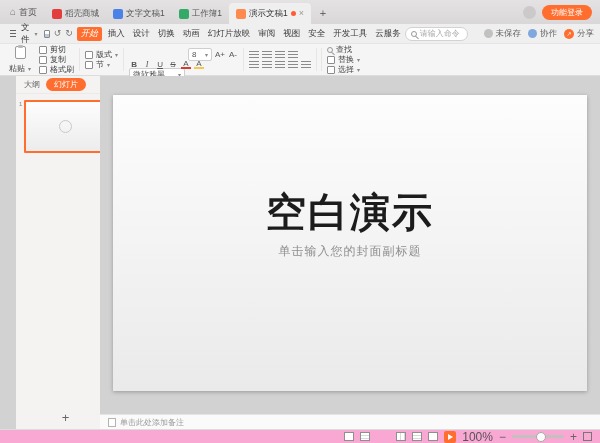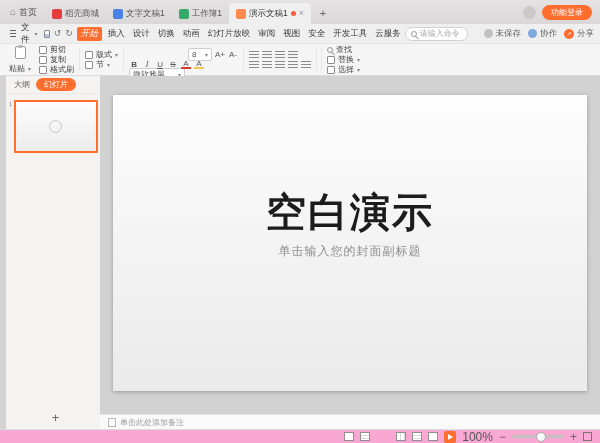--- a/index.html
+++ b/index.html
@@ -61,21 +61,21 @@
   .fb.u{text-decoration:underline;} .fb.s{text-decoration:line-through;}
   .fb.clr{border-bottom:2px solid #d43c2f;line-height:7px;}
   .fb.hl{border-bottom:2px solid #f2c94c;line-height:7px;}
   .al{width:10px;height:8px;background:repeating-linear-gradient(to bottom,#8a8a8a 0 1px,transparent 1px 3px);flex:0 0 auto;}
   .shp{width:9px;height:9px;border:1px solid #888;border-radius:50%;}
   .tbx{width:11px;height:8px;border:1px solid #888;background:#fff;}
   .pic{width:11px;height:9px;border:1px solid #888;background:linear-gradient(135deg,#dce9f7 55%,#9bc27d 55%);}
   .grid22{display:grid;grid-template-columns:auto auto;gap:1px 8px;align-content:center;padding:0 4px;}
 
   
-  .sidebar{position:absolute;left:6px;top:76px;width:100px;height:353px;background:#f4f3f2;border-right:1px solid var(--border);}
+  .sidebar{position:absolute;left:16px;top:76px;width:100px;height:353px;background:#f4f3f2;border-right:1px solid var(--border);}
   .stabs{display:flex;align-items:center;gap:6px;height:18px;padding:0 8px;font-size:8px;color:#666;border-bottom:1px solid #ebeae9;}
   .stab.active{background:var(--accent);color:#fff;padding:1px 8px;border-radius:8px;}
   .thumbrow{display:flex;align-items:flex-start;padding:6px 2px 0 3px;gap:2px;}
   .thumb-num{font-size:6px;color:#888;line-height:8px;}
   .thumb{width:84px;height:53px;background:linear-gradient(#fdfdfd,#ececec);border:2px solid var(--accent);border-radius:1px;position:relative;}
   .thumb-circle{position:absolute;left:50%;top:50%;width:13px;height:13px;margin:-7px 0 0 -7px;border:1px solid #c9c9c9;border-radius:50%;}
   .addslide{position:absolute;left:0;right:0;bottom:4px;text-align:center;font-size:13px;color:#666;}
 
   
   .canvas{position:absolute;left:100px;top:76px;width:500px;height:338px;background:var(--canvas);}

